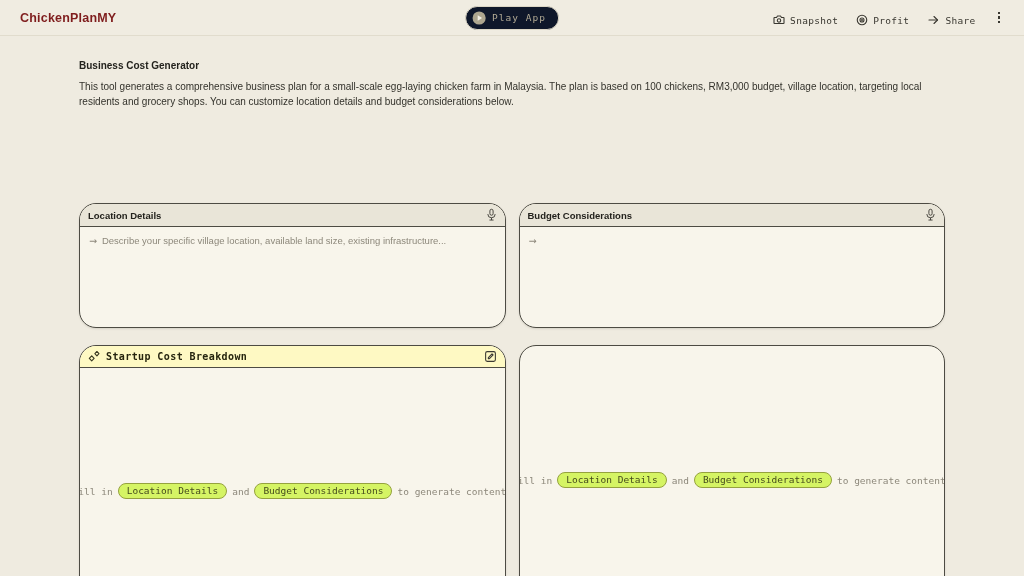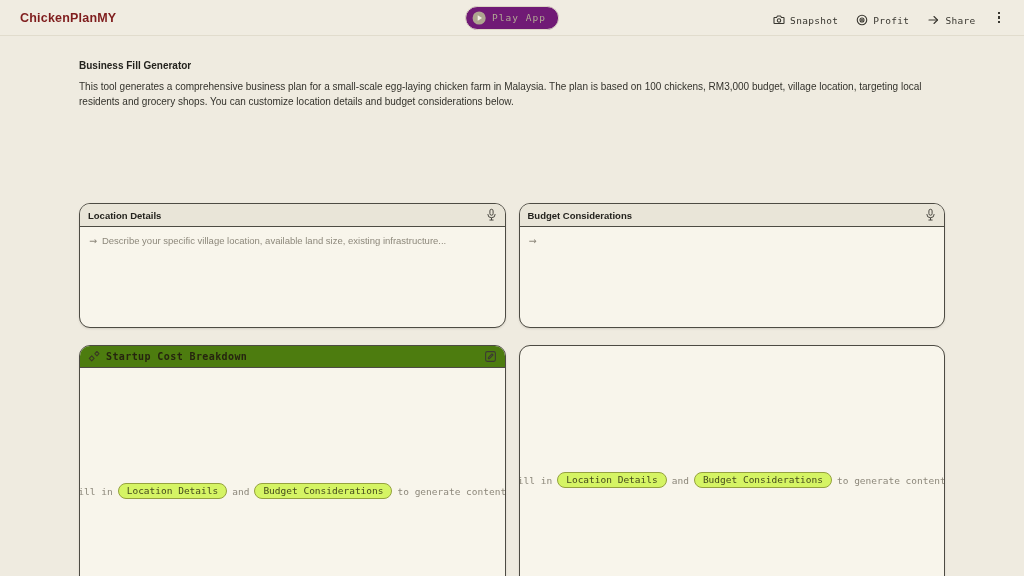--- a/index.html
+++ b/index.html
@@ -15,21 +15,21 @@
   .topbar {
     height:36px; display:flex; align-items:center;
     padding:0 20px; position:relative;
     background:#f0ece1; border-bottom:1px solid #e1dccd;
   }
   .app-title { font-size:12.5px; font-weight:bold; color:#7f1d1d; letter-spacing:.2px; }
   .play-btn {
     position:absolute; left:50%; top:50%; transform:translate(-50%,-50%);
     display:flex; align-items:center; gap:6px;
     border:1px solid #dcd6c5; border-radius:999px;
-    background:#701a75; padding:4px 12px 4px 6px;
+    background:#0f172a; padding:4px 12px 4px 6px;
     font-family:"DejaVu Sans Mono", monospace;
     font-size:9.5px; letter-spacing:1px; color:#b2aa95; cursor:pointer;
   }
   .play-icon { width:14px; height:14px; display:block; }
   .topbar-right { margin-left:auto; display:flex; align-items:flex-end; gap:18px; }
   .tb-action {
     display:flex; align-items:center; gap:5px;
     background:none; border:none; cursor:pointer;
     font-family:"DejaVu Sans Mono", monospace;
     font-size:9.5px; color:#393730; letter-spacing:.3px;
@@ -43,41 +43,41 @@
   .intro { margin-top:24px; }
   .intro-title { font-size:10px; font-weight:bold; color:#23221d; }
   .intro-desc { margin-top:8px; font-size:10px; line-height:15px; color:#33322b; max-width:885px; }
 
   
   .grid { display:grid; grid-template-columns:1fr 1fr; gap:13px; }
   .grid.row1 { margin-top:94px; }
   .grid.row2 { margin-top:17px; }
 
   .card {
-    border:1.5px solid #4d4b43; border-radius:11px;
+    border:1.5px solid #4d4b43; border-radius:17px;
     background:#f8f5eb; overflow:hidden;
     display:flex; flex-direction:column;
     box-shadow:0 1px 2px rgba(80,75,60,.15);
   }
   .card.input-card { height:125px; }
   .card.output-card { height:270px; }
 
   .card-head {
     display:flex; align-items:center; justify-content:space-between;
     padding:4px 8px; border-bottom:1.5px solid #4d4b43; min-height:22px;
   }
   .input-card .card-head { background:#e9e5d8; }
   .input-head-title { font-size:9.5px; font-weight:bold; color:#23221d; }
   .icon-btn { background:none; border:none; cursor:pointer; color:#3c3a33; display:flex; align-items:center; }
 
   .input-body { flex:1; padding:8px 9px; cursor:text; }
   .ph-row { display:flex; align-items:flex-start; gap:5px; font-size:9.5px; color:#8d887b; }
   .ph-arrow { font-family:"DejaVu Sans", sans-serif; }
 
-  .output-card .card-head { background:#4d7c0f; }
+  .output-card .card-head { background:#fef9c3; }
   .out-title-wrap { display:flex; align-items:center; gap:5px; color:#26250f; }
   .out-title { font-size:10px; font-weight:bold; letter-spacing:.4px; color:#26250f; }
   .sparkles { display:block; color:#3a3a23; }
 
   .output-body {
     flex:1; display:flex; align-items:center; justify-content:center;
   }
   .empty-state {
     display:flex; align-items:center; gap:5px; white-space:nowrap;
     font-family:"DejaVu Sans Mono", monospace;
@@ -132,21 +132,21 @@
       <i></i>
         <i></i>
         <i></i>
     </button>
   </div>
 </header>
 
 <main class="content">
 
   <section class="intro">
-    <h1 class="intro-title">Business Fill Generator</h1>
+    <h1 class="intro-title">Business Cost Generator</h1>
     <p class="intro-desc">This tool generates a comprehensive business plan for a small-scale egg-laying chicken farm in Malaysia. The plan is based on 100 chickens, RM3,000 budget, village location, targeting local residents and grocery shops. You can customize location details and budget considerations below.</p>
   </section>
 
   <div class="grid row1">
 
     <div class="card input-card">
       <div class="card-head">
         <span class="input-head-title">Location Details</span>
         <button class="icon-btn">
           <svg width="11" height="14" viewBox="0 0 24 28" fill="none" stroke="currentColor" stroke-width="2">

